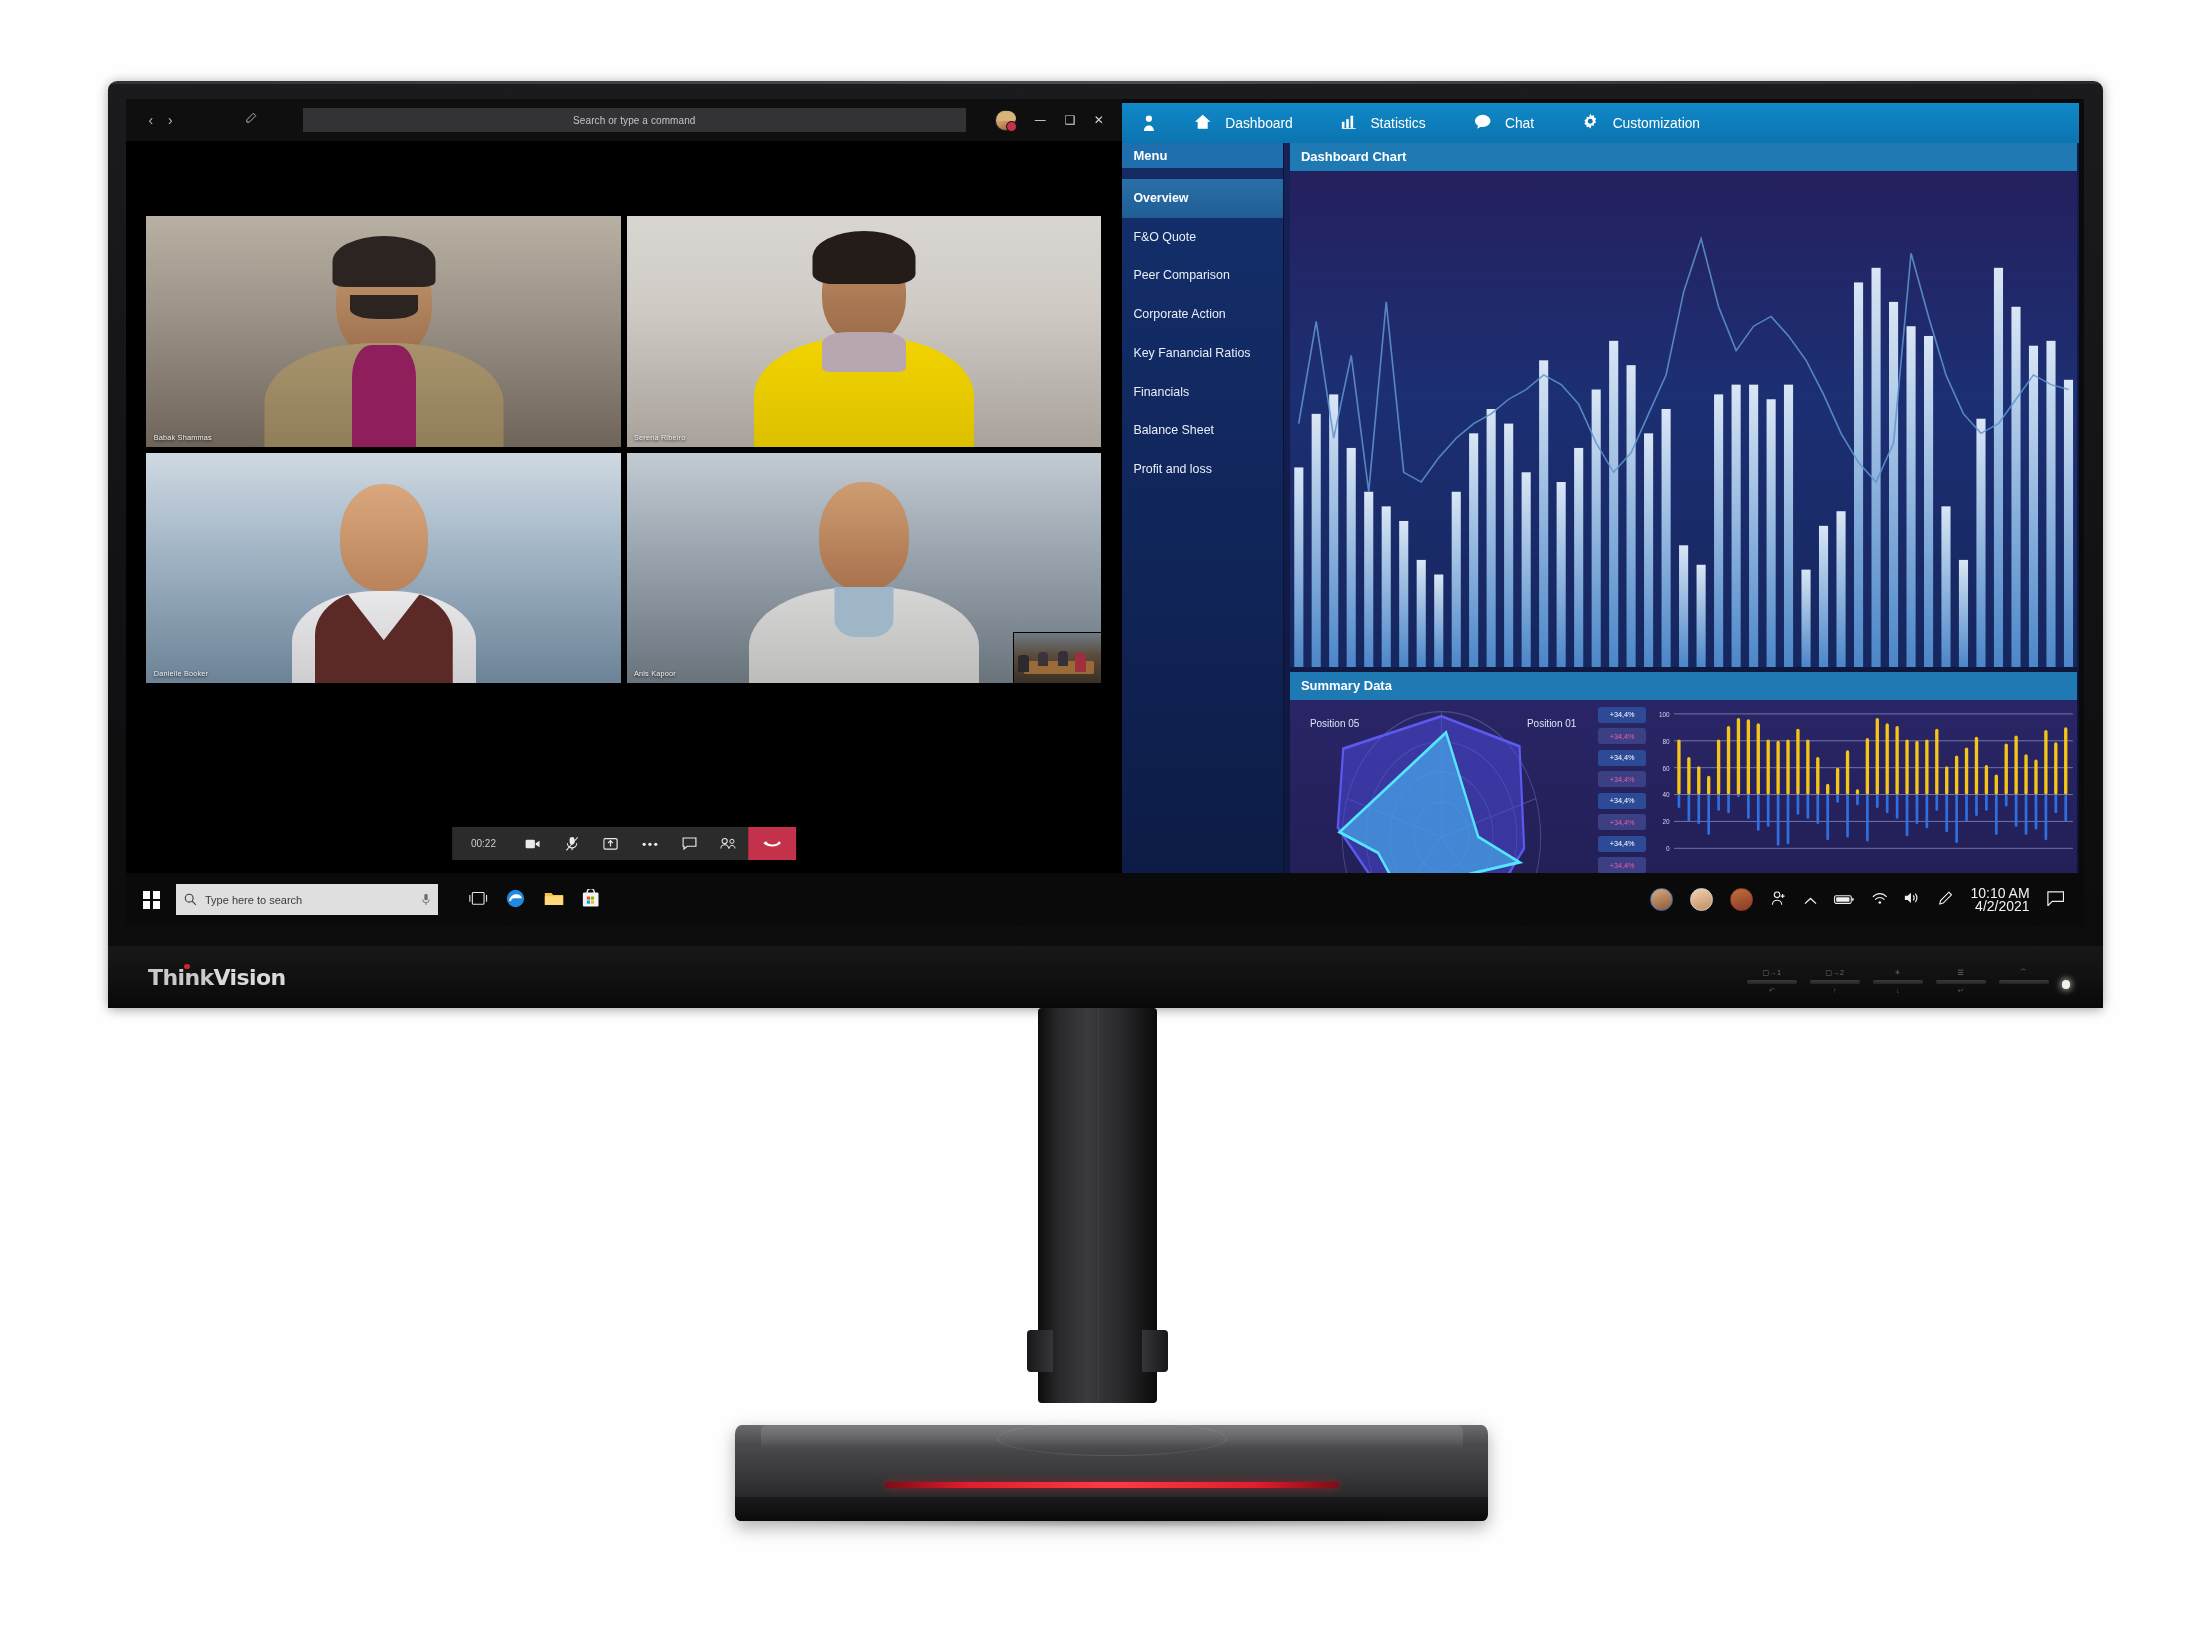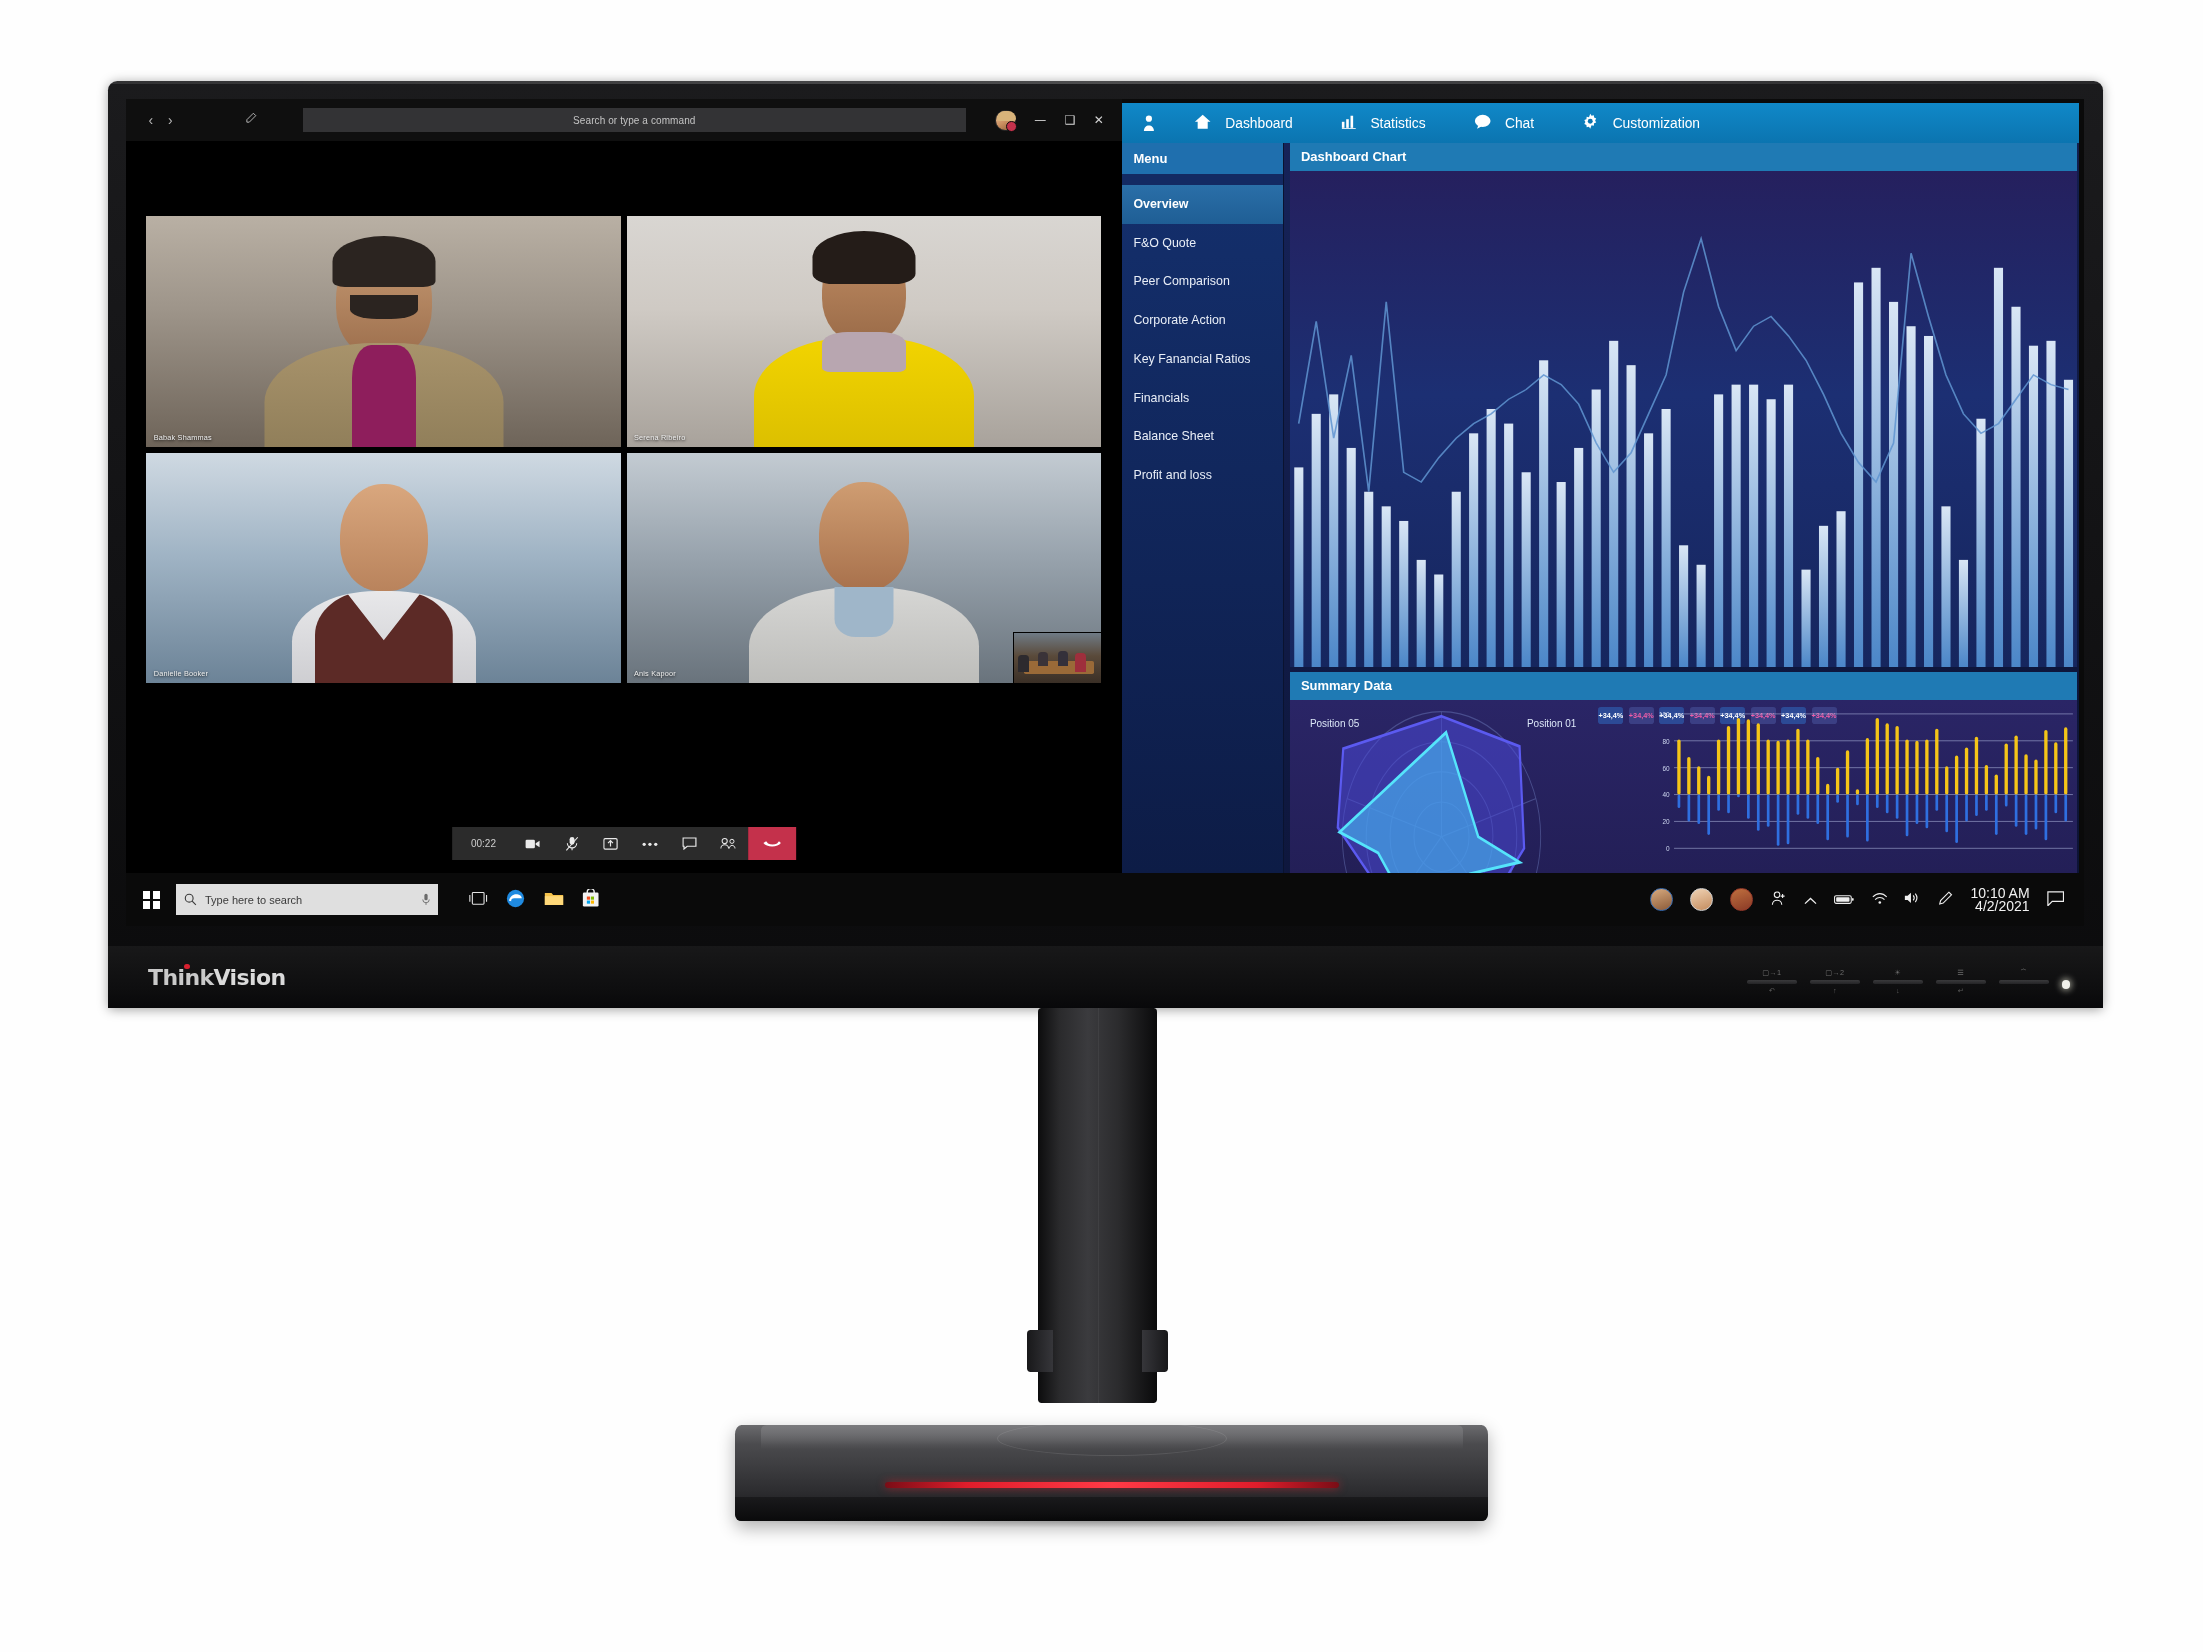--- a/index.html
+++ b/index.html
@@ -138,36 +138,36 @@
   .dash-inner{ position:relative; width:100%; height:100%;
      background:linear-gradient(160deg,#17245c 0%,#101a44 55%,#0c1335 100%); }
   .topbar{ height:40px; background:linear-gradient(180deg,#1088c8 0%,#0b74b0 100%);
      display:flex; align-items:center; gap:0; padding-left:5.5px;}
   .tb-user{ width:42px; display:flex; align-items:center; justify-content:center; }
   .tab{ display:flex; align-items:center; gap:14px; padding:18px 24px; color:#fff;
      font-size:13.8px; height:100%; }
   .dash-body{ position:absolute; left:0; top:40px; right:0; bottom:0; display:flex; }
   .side{ width:162px; background:linear-gradient(180deg,#14306e 0%,#102457 60%,#0d1c46 100%);
      border-right:1.8px solid #0a1330;}
-  .side-hdr{ height:31px; background:#1f6fae; display:flex; align-items:center;
+  .side-hdr{ height:25px; background:#1f6fae; display:flex; align-items:center;
      padding-left:11px; color:#fff; font-size:13px; font-weight:700;}
   .side-gap{ height:11px; background:#132a63;}
   .mi{ padding:12px 11px 12px 11px; color:#e9eef7; font-size:12.4px; line-height:14.7px; }
   .mi.active{ background:linear-gradient(180deg,#2a6fa8,#1f5e95); font-weight:700; color:#fff;}
   .content{ flex:1; display:flex; flex-direction:column; gap:5.5px; padding:0 1.8px 0 5.5px; }
   .panel-hdr{ height:27.5px; background:#1f7ab4; color:#fff; font-size:13px; font-weight:700;
      display:flex; align-items:center; padding-left:11px;}
   .panel1{ height:496px; background:linear-gradient(180deg,#25205e 0%,#1c2f73 45%,#16265e 100%);
      position:relative; overflow:hidden;}
   .panel2{ flex:1; background:linear-gradient(180deg,#2a2566 0%,#231f57 100%);
      position:relative; overflow:hidden;}
   .p2body{ position:absolute; left:0; top:0; right:0; bottom:0; display:flex; }
   .radar{ width:303px; position:relative; }
-  .badges{ width:53px; display:flex; gap:5.5px;
-      padding:7.3px 0 0 5.5px;font-weight:bold; }
+  .badges{ width:53px; display:flex; flex-direction:column; gap:5.5px;
+      padding:7.3px 0 0 5.5px; }
   .badge{ height:17.4px; border-radius:2.8px; display:flex; align-items:center;
       justify-content:center; font-size:7.3px; color:#fff; }
   .badge.blue{ background:#2c4a96; }
   .badge.pink{ background:#3b3f84; color:#ef5da8; }
   .minichart{ flex:1; position:relative; }
   .pos-lbl{ position:absolute; font-size:10px; color:#dbe6f7; }
 </style>
 </head>
 <body>
 

